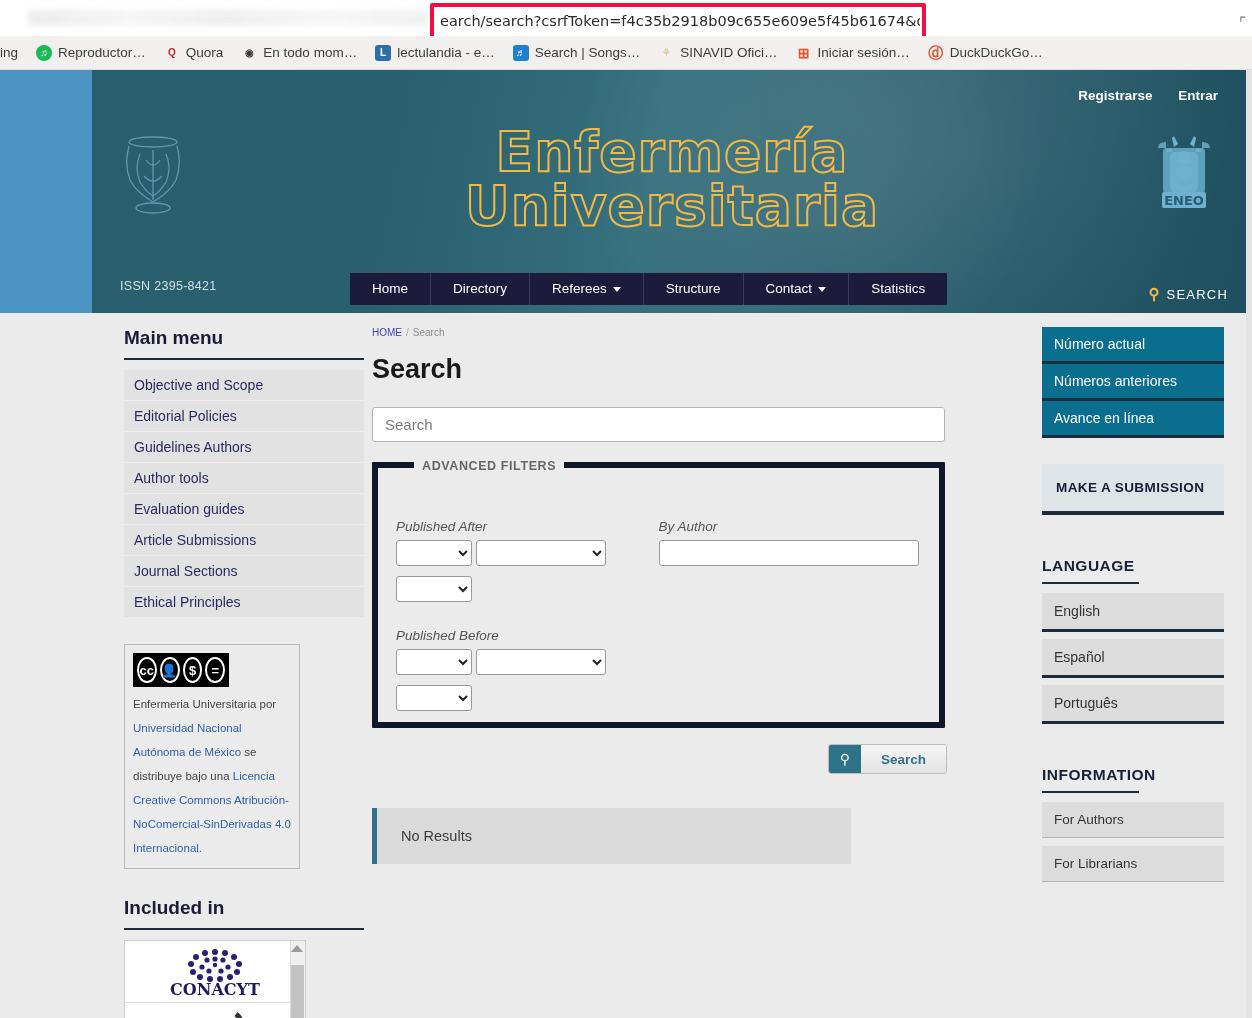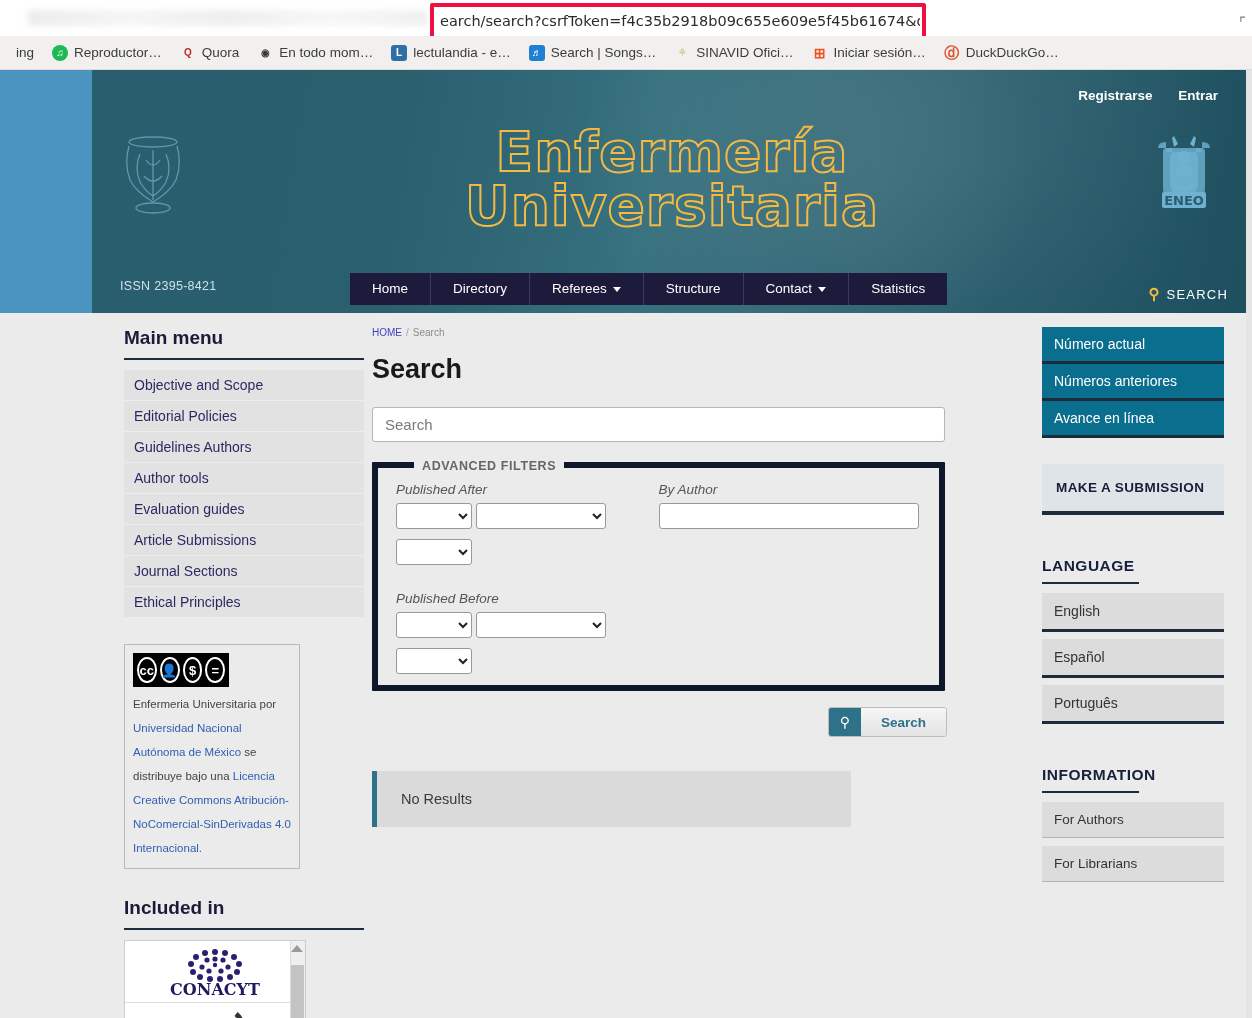--- a/index.html
+++ b/index.html
@@ -33,21 +33,21 @@
 
   #bookmarks-bar {
     position:absolute; top:36px; left:0; width:1252px; height:34px;
     background:#f1f0ef; display:flex; align-items:center; gap:0px;
     border-bottom:1px solid #dcdcdc; overflow:hidden;
   }
   .bm { display:flex; align-items:center; gap:6px; padding:0 9px; height:34px;
         font-size:13.5px; color:#3c3c3c; white-space:nowrap; cursor:default; }
   .bm .bm-ico { width:16px; height:16px; border-radius:3px; display:inline-block;
                 font-size:10px; line-height:16px; text-align:center; color:#fff; font-weight:bold; flex:0 0 auto;}
-  .bm:first-child { padding-left:16px; }
+  .bm:first-child { padding-left:0; }
 
   
   #page { position:absolute; top:70px; left:0; width:1252px; height:948px; background:#ebebeb; }
   #left-blue-strip { position:absolute; left:0; top:0; width:92px; height:243px; background:#4b93c1; }
   #left-grey-under { position:absolute; left:0; top:243px; width:92px; height:705px; background:#ebebeb; }
 
   #site-header {
     position:absolute; left:92px; top:0; width:1160px; height:243px;
     background:#2c5c6b;
     background-image:
@@ -364,21 +364,21 @@
         <a href="#">HOME</a><span class="sep">/</span><span>Search</span>
       </div>
 
       <h1 id="page-title">Search</h1>
 
       <input id="search-input" type="text" placeholder="Search" style="">
 
       <div id="advanced-fieldset">
         <div id="advanced-legend">ADVANCED FILTERS</div>
 
-        <div style="display:flex;">
+        <div style="display:flex;margin-top:37px;">
           <div style="width:270px;">
             <div class="filter-label">Published After</div>
             <div>
               <select class="sel small"><option></option></select>
               <select class="sel med"><option></option></select>
             </div>
             <div class="row-gap"></div>
             <select class="sel small"><option></option></select>
 
             <div style="height:26px;"></div>

